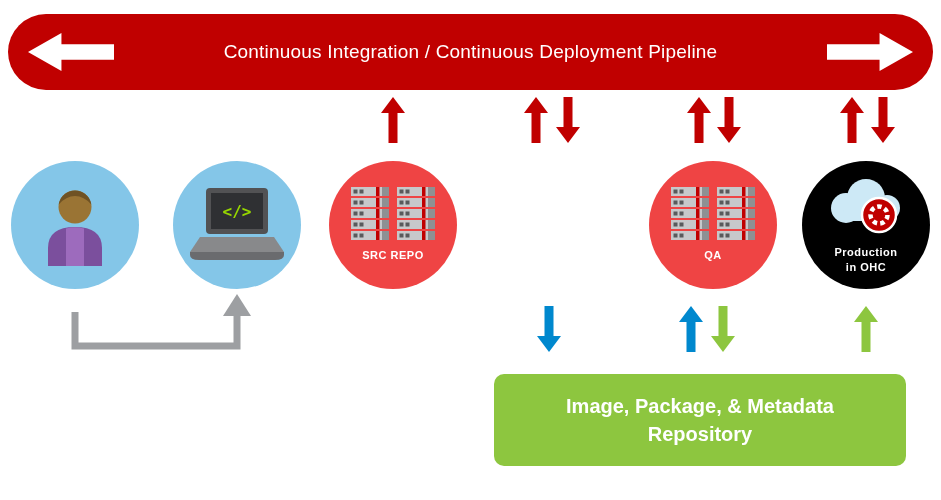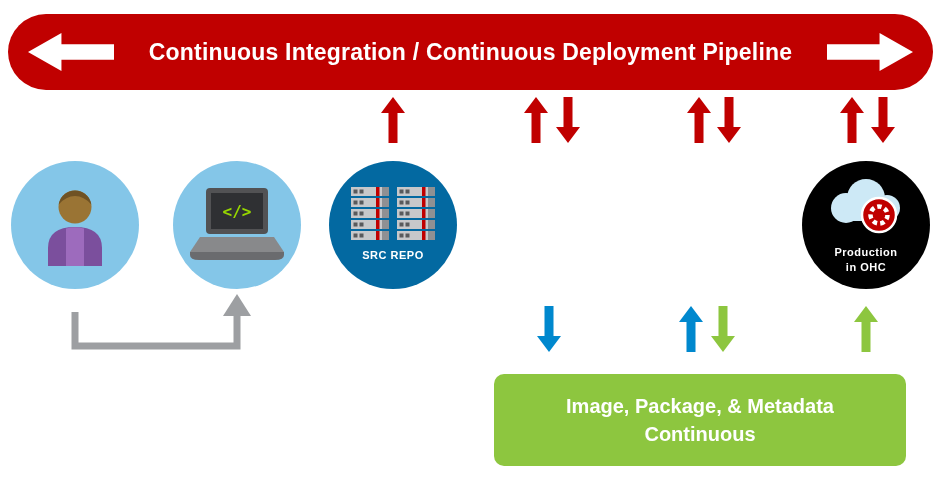--- a/index.html
+++ b/index.html
@@ -5,29 +5,29 @@
   * { margin:0; padding:0; box-sizing:border-box; }
   html,body { background:#ffffff; }
   body { font-family:"Liberation Sans", sans-serif; }
   .canvas { position:relative; width:941px; height:500px; background:#ffffff; overflow:hidden; }
 
   .banner {
     position:absolute; left:8px; top:14px; width:925px; height:76px;
     background:#c00000; border-radius:38px;
     display:flex; align-items:center; padding:0 20px;
   }
-  .banner-title { flex:1; text-align:center; color:#ffffff; font-size:23px; font-weight:bold; letter-spacing:.2px; }
+  .banner-title { flex:1; text-align:center; color:#ffffff; font-size:19px; font-weight:normal; letter-spacing:.2px; }
   .banner-arrow { width:86px; height:40px; flex:none; }
 
   .circle {
     position:absolute; width:128px; height:128px; border-radius:50%;
     display:flex; flex-direction:column; align-items:center; justify-content:center;
   }
   .c-blue { background:#84c6e8; }
-  .c-gold { background:#0369a1; }
+  .c-gold { background:#ef4444; }
   .c-gray { background:#000000; }
 
   .node-label {
     color:#ffffff; font-size:11px; font-weight:bold; letter-spacing:.5px;
     margin-top:8px; text-align:center; line-height:1.35; white-space:nowrap;
   }
 
   .arr { position:absolute; width:24px; height:46px; }
 
   .repo-box {
@@ -119,20 +119,27 @@
 
   <div class="circle c-gold" style="left:329px;top:161px">
     <svg width="84" height="53" viewBox="0 0 84 53">
       <use href="#srv-stack"></use>
         <use href="#srv-stack" x="46"></use>
     </svg>
     <div class="node-label">SRC REPO</div>
   </div>
 
 
+  <div class="circle c-gold" style="left:649px;top:161px">
+    <svg width="84" height="53" viewBox="0 0 84 53">
+      <use href="#srv-stack"></use>
+        <use href="#srv-stack" x="46"></use>
+    </svg>
+    <div class="node-label">QA</div>
+  </div>
 
   <div class="circle c-gray" style="left:802px;top:161px">
     <svg width="92" height="62" viewBox="0 0 92 62">
       <g fill="#cde9f6">
         <circle cx="26" cy="33" r="15"></circle>
         <circle cx="46" cy="23" r="19"></circle>
         <circle cx="67" cy="33" r="13"></circle>
         <rect x="23" y="29" width="48" height="17" rx="8"></rect>
       </g>
       <g>
@@ -159,16 +166,16 @@
     </svg>
   <svg class="arr" style="left:711px;top:306px" viewBox="0 0 24 46">
       <path d="M12 46 L0 30 H7.5 V0 H16.5 V30 H24 Z" fill="#8dc63f"></path>
     </svg>
   <svg class="arr" style="left:854px;top:306px" viewBox="0 0 24 46">
       <path d="M12 0 L24 16 H16.5 V46 H7.5 V16 H0 Z" fill="#8dc63f"></path>
     </svg>
 
   <div class="repo-box">
     <div>Image, Package, &amp; Metadata</div>
-    <div>Continuous</div>
+    <div>Repository</div>
   </div>
 
 </div>
 
 </body></html>

